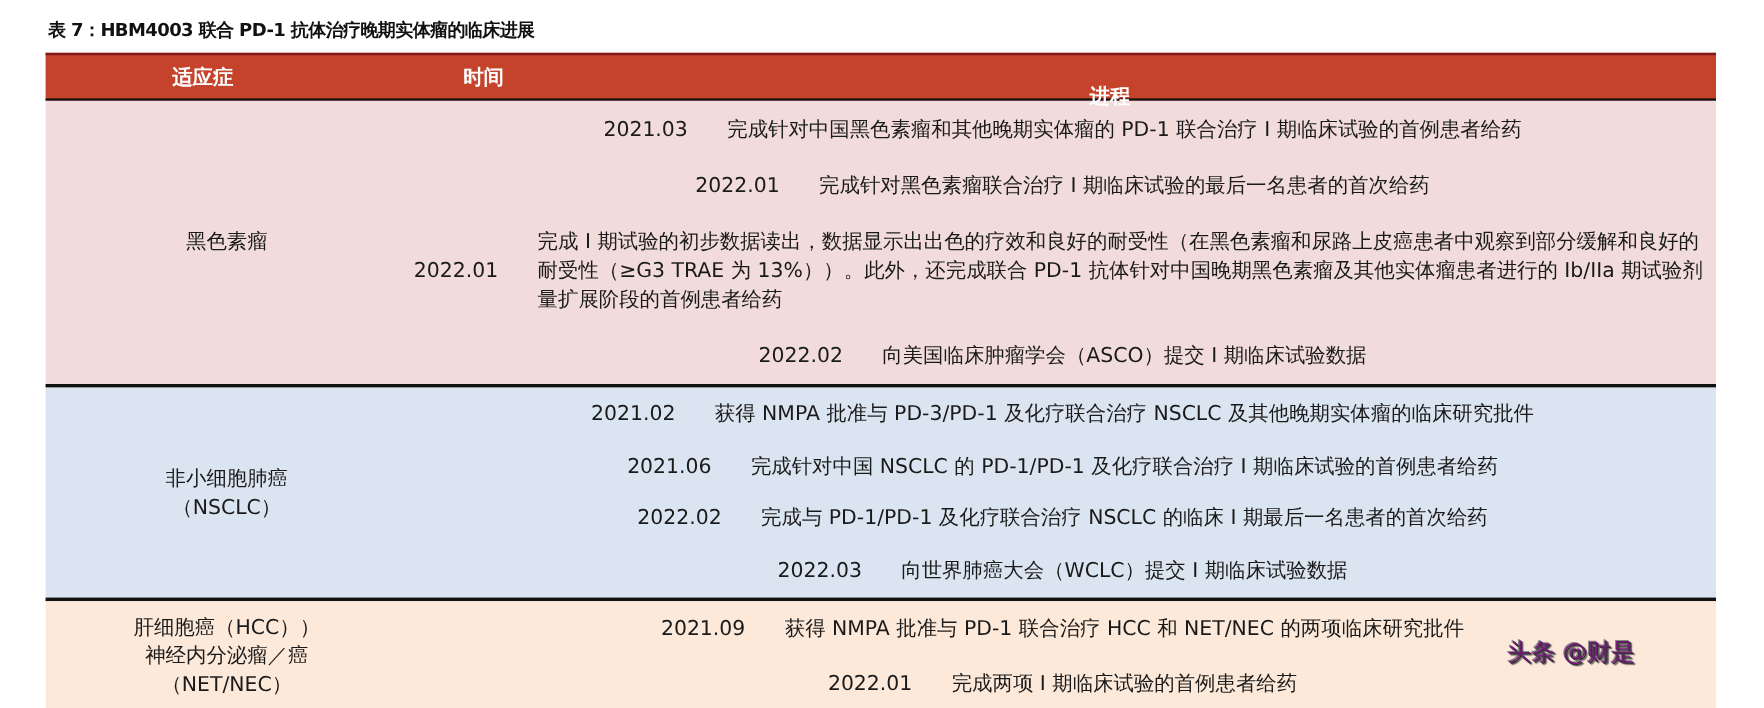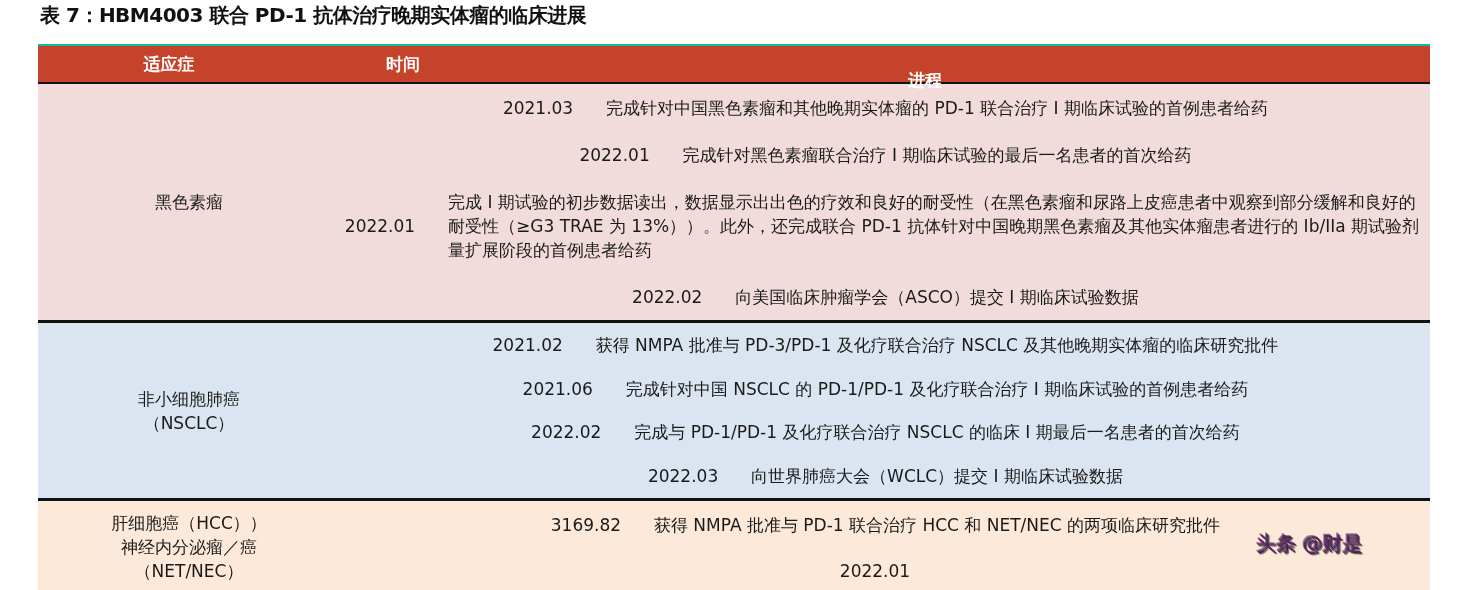--- a/index.html
+++ b/index.html
@@ -1,22 +1,22 @@
 <!DOCTYPE html>
 <html><head>
 <meta charset="utf-8">
 <style>
   html, body { margin:0; padding:0; background:#ffffff; }
   body { width:1470px; height:590px; position:relative; overflow:hidden;
          font-family:"DejaVu Sans","Liberation Sans",sans-serif; color:#1a1a1a; }
-  .caption { position:absolute; left:40px; top:2px; font-size:20px; font-weight:bold;
+  .caption { position:absolute; left:40px; top:16px; font-size:15px; font-weight:bold;
              color:#111; letter-spacing:-0.5px; white-space:nowrap; }
   .table { position:absolute; left:38px; top:44px; width:1392px; }
   .hdr { height:40px; background:#c4432a; color:#fff; display:flex; align-items:center;
-         font-weight:bold; font-size:17px; border-top:2px solid #14b8a6; border-bottom:2px solid #111; box-sizing:border-box; }
+         font-weight:bold; font-size:17px; border-top:2px solid #7f1d1d; border-bottom:2px solid #111; box-sizing:border-box; }
   .hdr .c1 { width:262px; text-align:center; }
   .hdr .c2 { width:120px; text-align:right; }
   .hdr .c3 { flex:1; text-align:center;margin-top:32px; }
   .section { display:flex; border-bottom:3px solid #111; box-sizing:border-box; }
   .section.s1 { background:#f2dcdb; height:239px; }
   .section.s2 { background:#dbe5f1; height:178px; }
   .section.s3 { background:#fde9d9; height:92px; border-bottom:none; }
   .ind { width:262px; display:flex; align-items:center; justify-content:center; text-align:center;
          font-size:17px; line-height:24px; white-space:pre-line;padding-left:20px; }
   .rows { flex:1; display:flex; flex-direction:column; justify-content:space-around;align-items:center; }
@@ -82,23 +82,24 @@
       </div>
     </div>
   </div>
 
   <div class="section s3">
     <div class="ind">肝细胞癌（HCC））
 神经内分泌瘤／癌
 （NET/NEC）</div>
     <div class="rows">
       <div class="row">
-        <div class="date">3169.82</div>
+        <div class="date">2021.09</div>
         <div class="txt">获得 NMPA 批准与 PD-1 联合治疗 HCC 和 NET/NEC 的两项临床研究批件</div>
       </div>
       <div class="row">
         <div class="date">2022.01</div>
+        <div class="txt">完成两项 I 期临床试验的首例患者给药</div>
       </div>
     </div>
   </div>
 </div>
 
 <div class="watermark">头条 @财是</div>
 
 </body></html>

